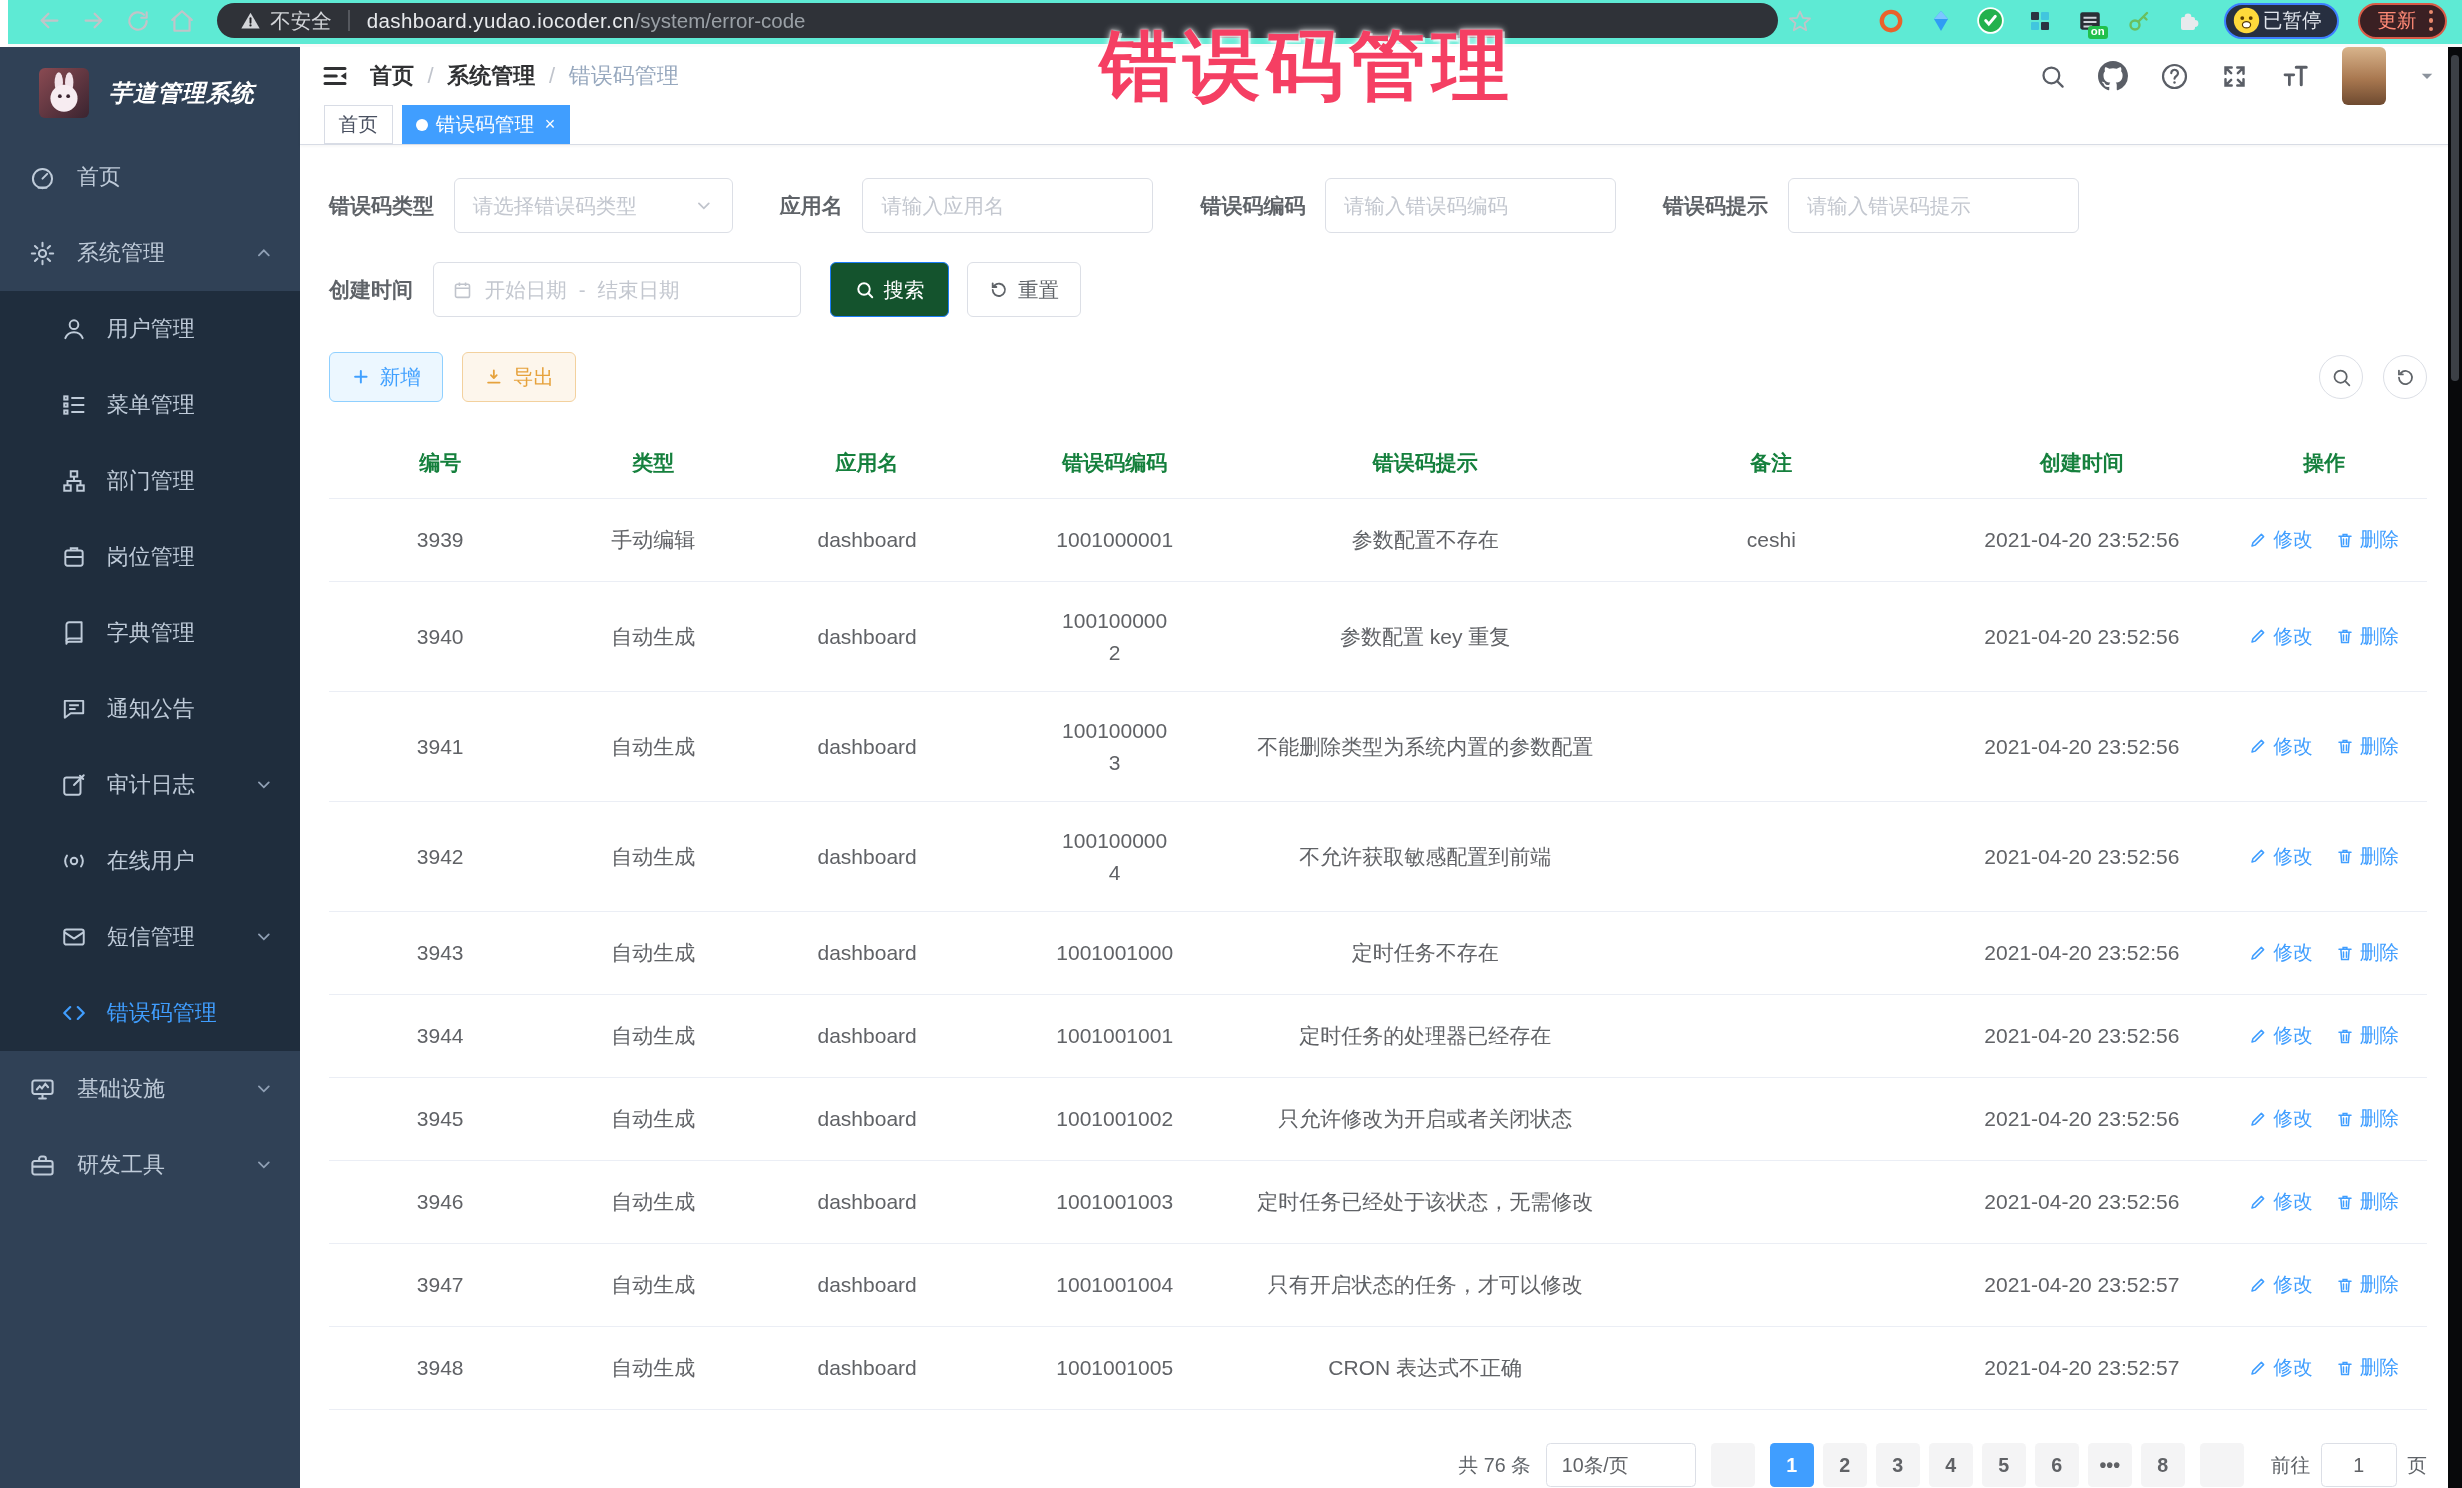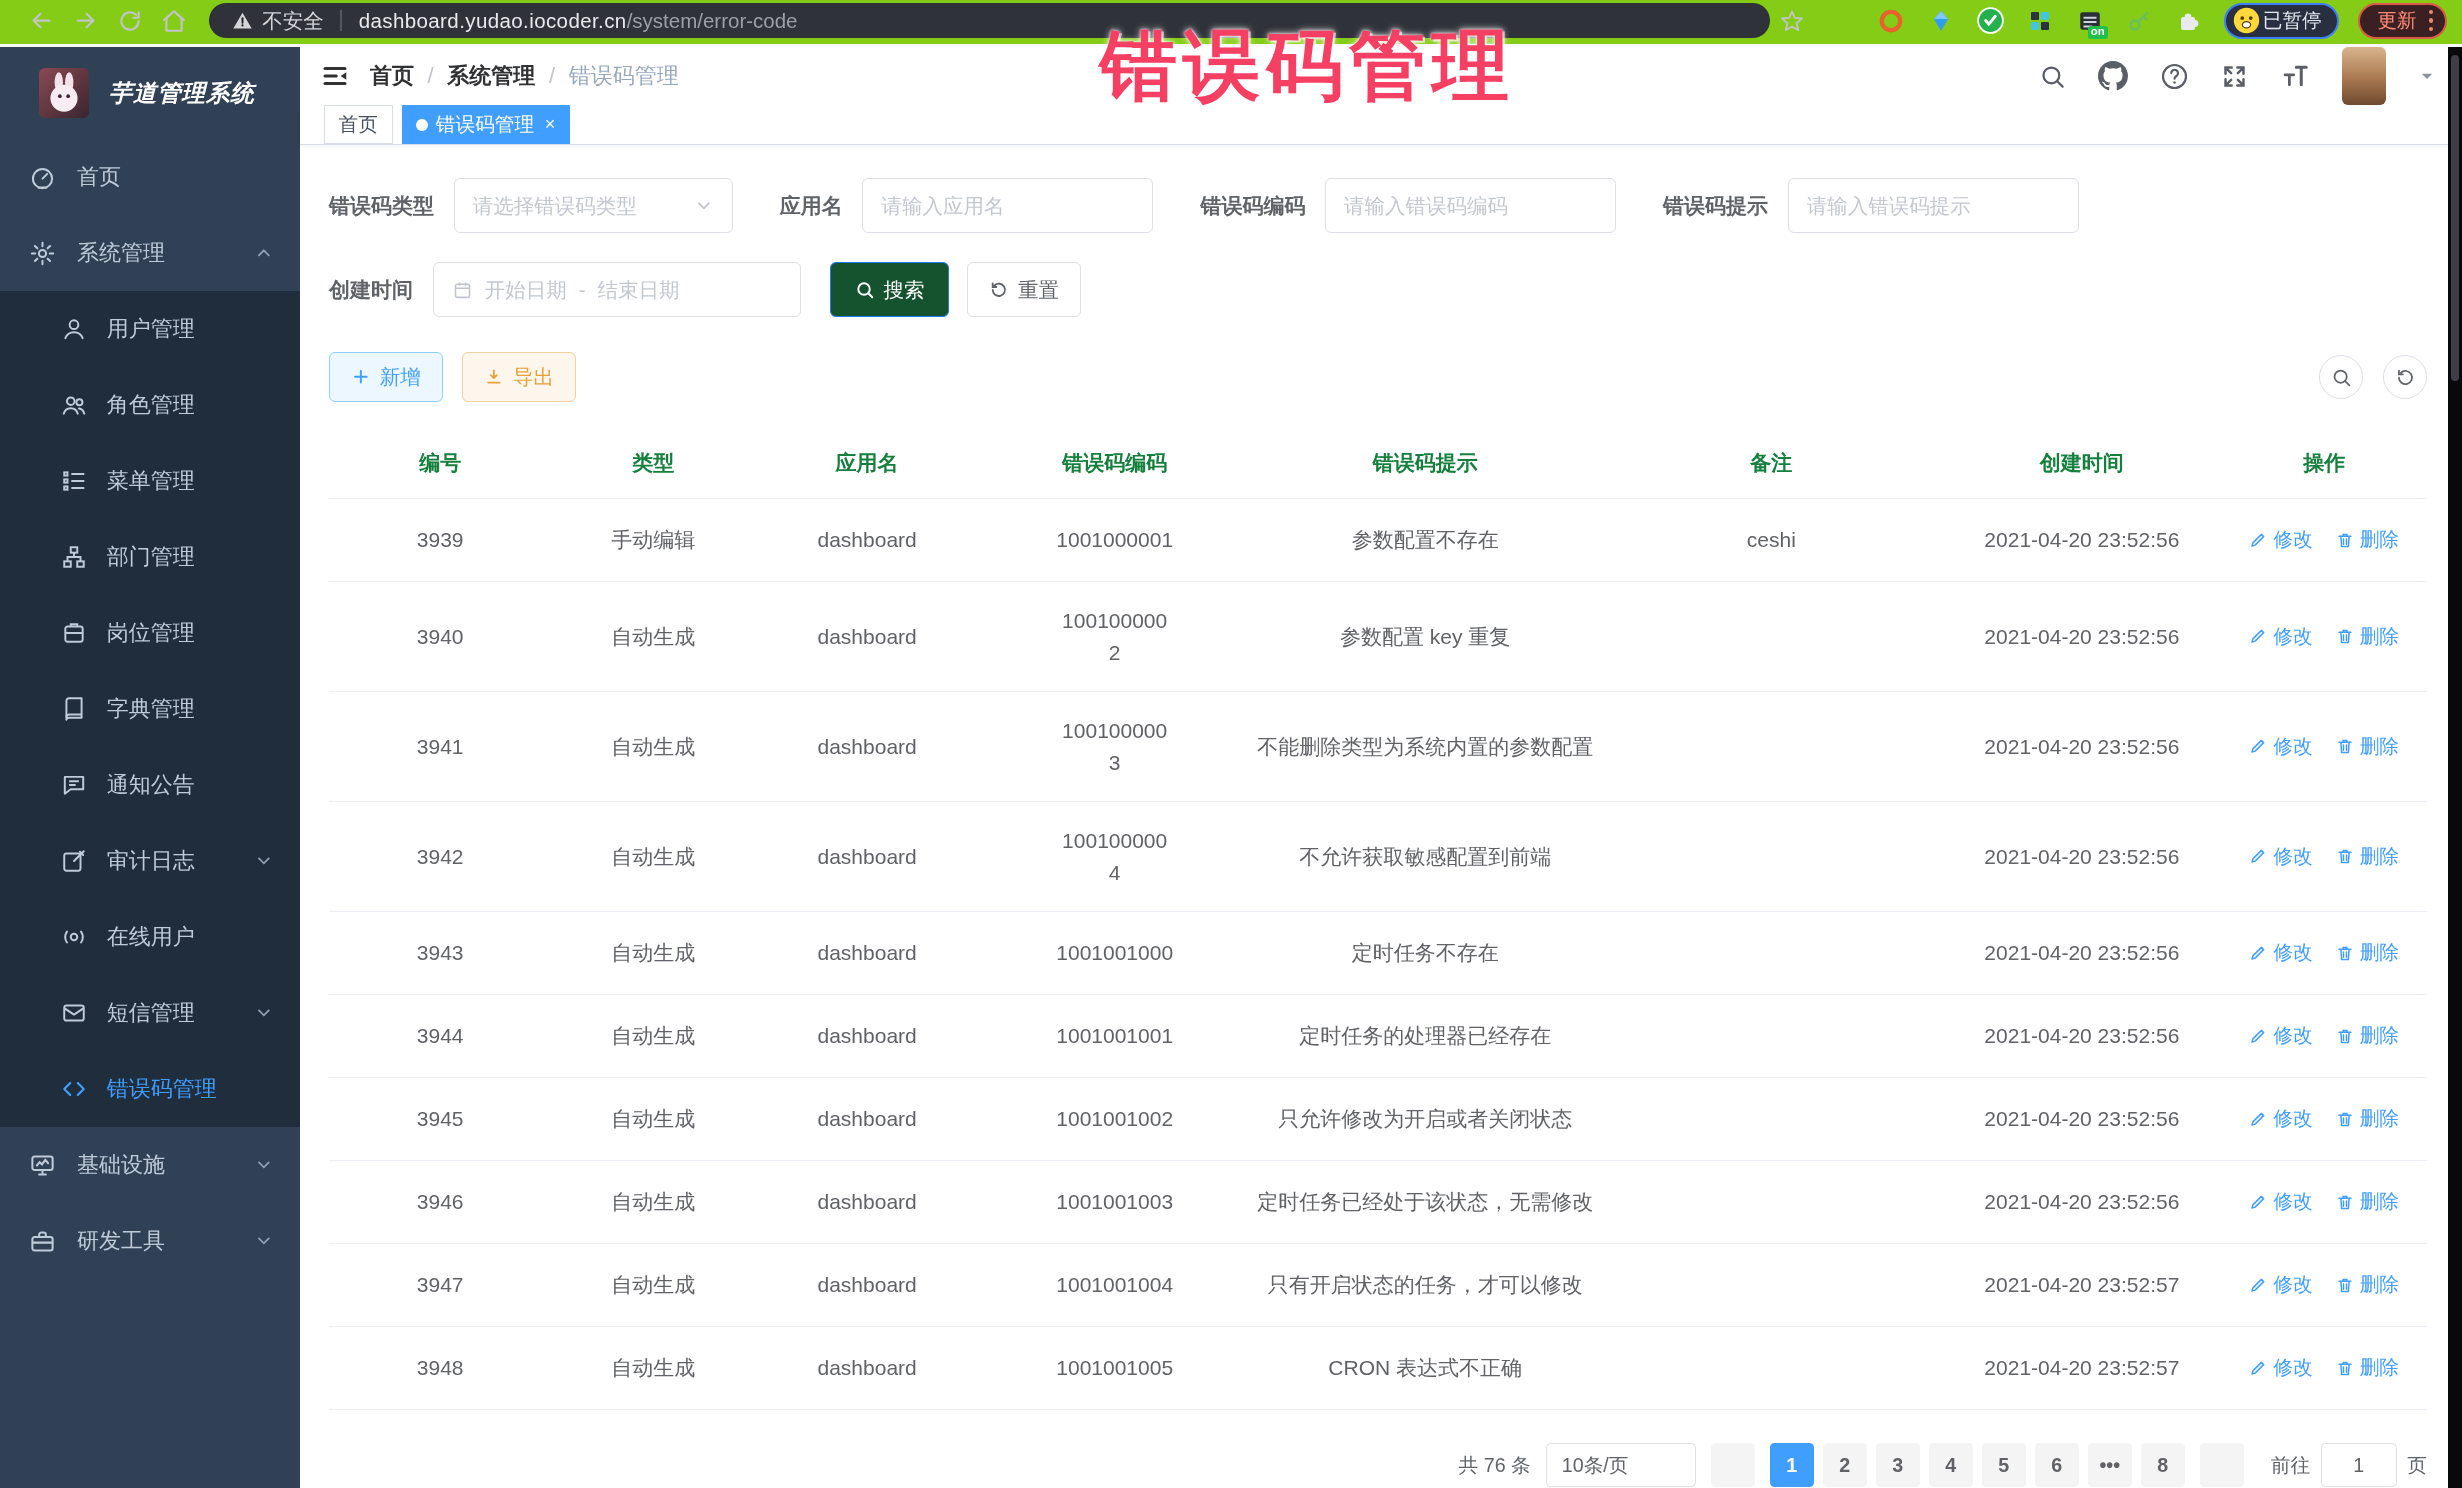--- a/index.html
+++ b/index.html
@@ -1,21 +1,21 @@
 <!DOCTYPE html>
 <html style="font-size:12px"><head>
 <meta charset="utf-8">
 <style>
   * { margin:0; padding:0; box-sizing:border-box; }
   html,body { width:2462px; height:1488px; overflow:hidden; }
   body { font-family:"Liberation Sans","DejaVu Sans",sans-serif; background:#fff; position:relative; }
   svg { display:block; }
 
   
-  .browser-bar { position:absolute; top:0; left:0; right:0; height:47px; background:#84cc16;
+  .browser-bar { position:absolute; top:0; left:8px; right:0; height:47px; background:#5eead4;
     border-bottom:3px solid #fafafa; display:flex; align-items:center; padding:0 15px 3px 19.7px; color:#c6c8cc; z-index:10; }
   .nav-ic { width:44px; height:35px; display:flex; align-items:center; justify-content:center; color:#c2c4c8; }
   .url-pill { height:35px; border-radius:17.4px; background:#2f3238; display:flex; align-items:center;
     padding:0 23px; margin-left:13.6px; flex:0 0 1561px; font-size:20.5px; }
   .url-sec { display:flex; align-items:center; gap:9px; color:#d3d5d9; }
   .url-divider { width:1.5px; height:21px; background:#55585e; margin:0 16.7px; }
   .url-domain { color:#e8eaed; letter-spacing:0.4px; }
   .url-path { color:#9aa0a6; }
   .bar-right { margin-left:auto; display:flex; align-items:center; gap:19.7px; }
   .ext { width:30px; height:30px; display:flex; align-items:center; justify-content:center; position:relative; }
@@ -275,29 +275,20 @@
         </svg>
     </div>
 
     <div class="submenu">
       <div class="sub-item">
         <svg width="26" height="26" viewBox="0 0 24 24" fill="none" stroke="currentColor" stroke-width="1.8" stroke-linecap="round">
             <circle cx="12" cy="8" r="4"></circle>
             <path d="M4 20.5c1.5-4 5-5.5 8-5.5s6.5 1.5 8 5.5"></path>
           </svg>
         <span class="grow">用户管理</span>
-      </div>
-      <div class="sub-item">
-        <svg width="26" height="26" viewBox="0 0 24 24" fill="none" stroke="currentColor" stroke-width="1.8" stroke-linecap="round">
-            <circle cx="9" cy="8.5" r="3.5"></circle>
-            <path d="M2.5 20c1-3.4 3.8-5 6.5-5s5.5 1.6 6.5 5"></path>
-            <circle cx="17" cy="9.5" r="2.8"></circle>
-            <path d="M16.5 15.2c2.3.3 4.2 1.7 5 4.8"></path>
-          </svg>
-        <span class="grow">角色管理</span>
       </div>
       <div class="sub-item">
         <svg width="26" height="26" viewBox="0 0 24 24" fill="none" stroke="currentColor" stroke-width="1.8">
             <path d="M9.5 5.5h12M9.5 12h12M9.5 18.5h12"></path>
             <rect x="3" y="4" width="3" height="3"></rect>
             <rect x="3" y="10.5" width="3" height="3"></rect>
             <rect x="3" y="17" width="3" height="3"></rect>
           </svg>
         <span class="grow">菜单管理</span>
       </div>

